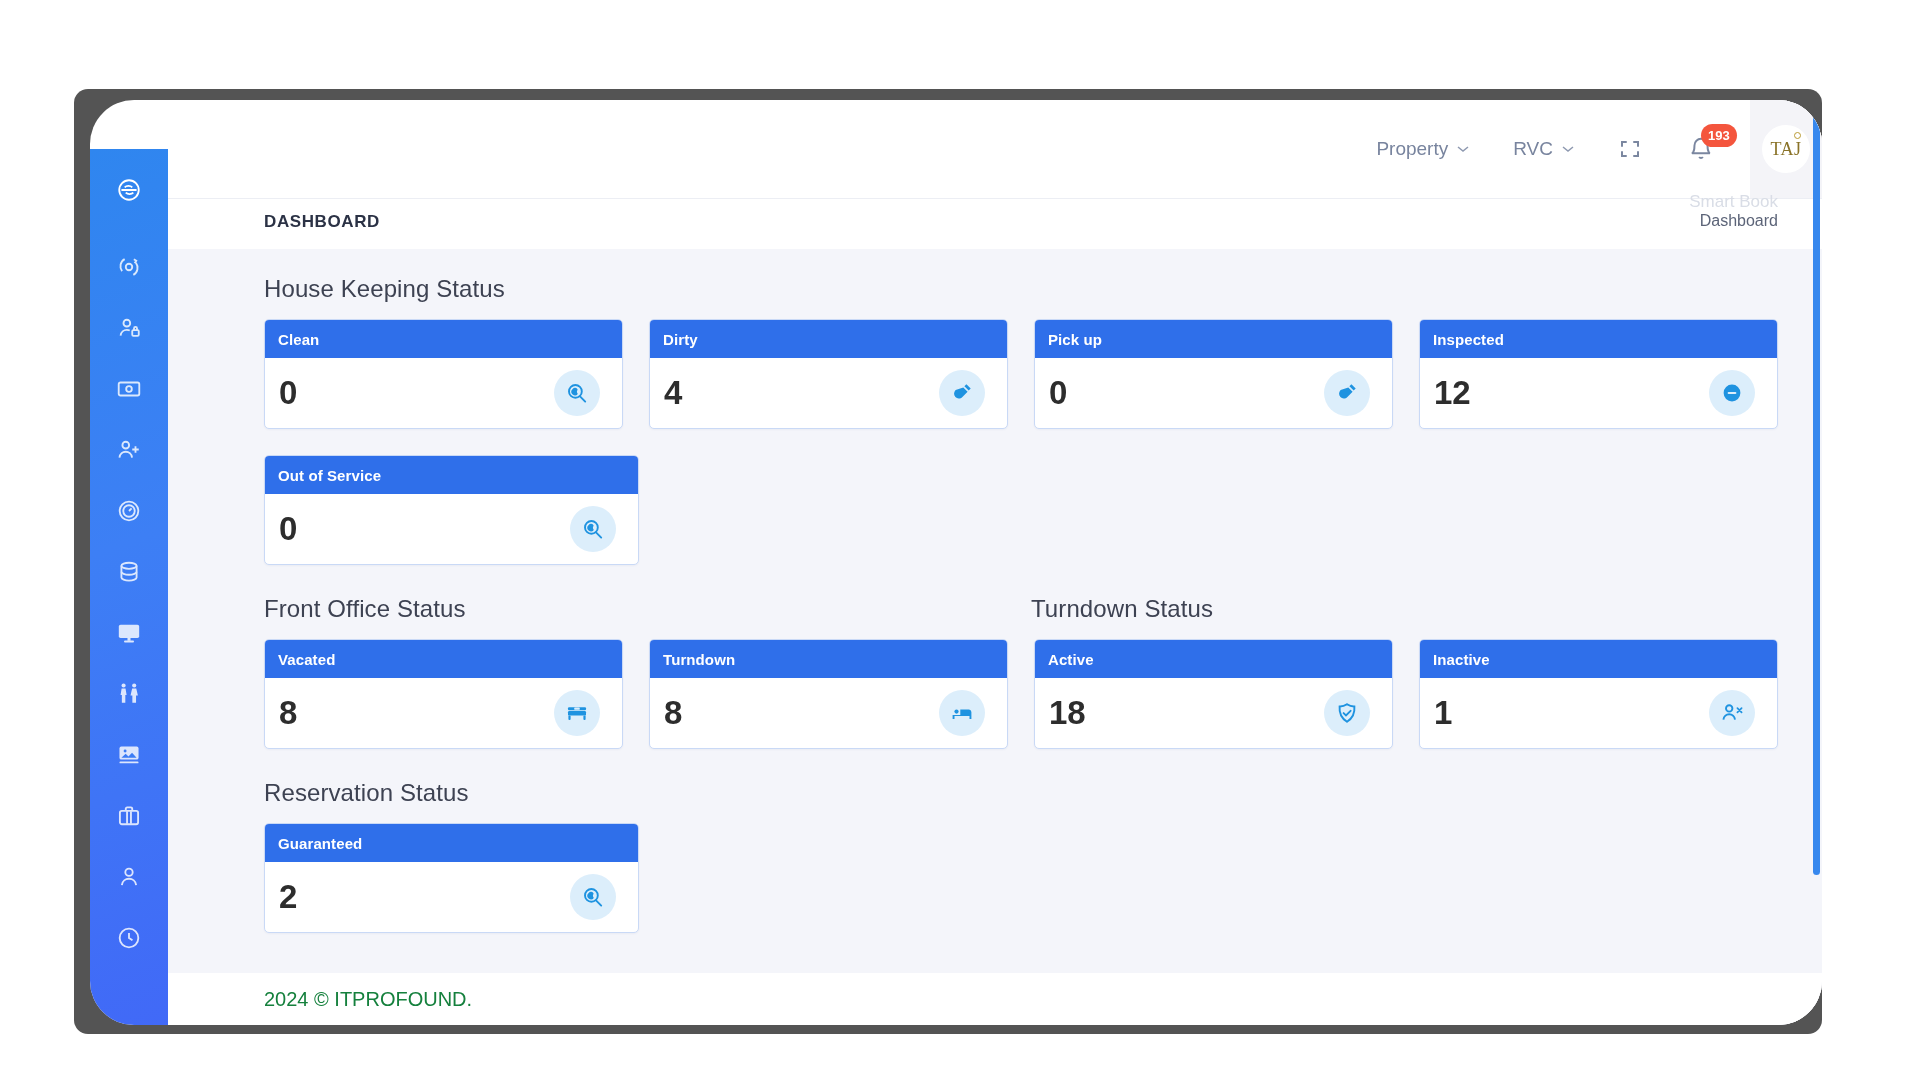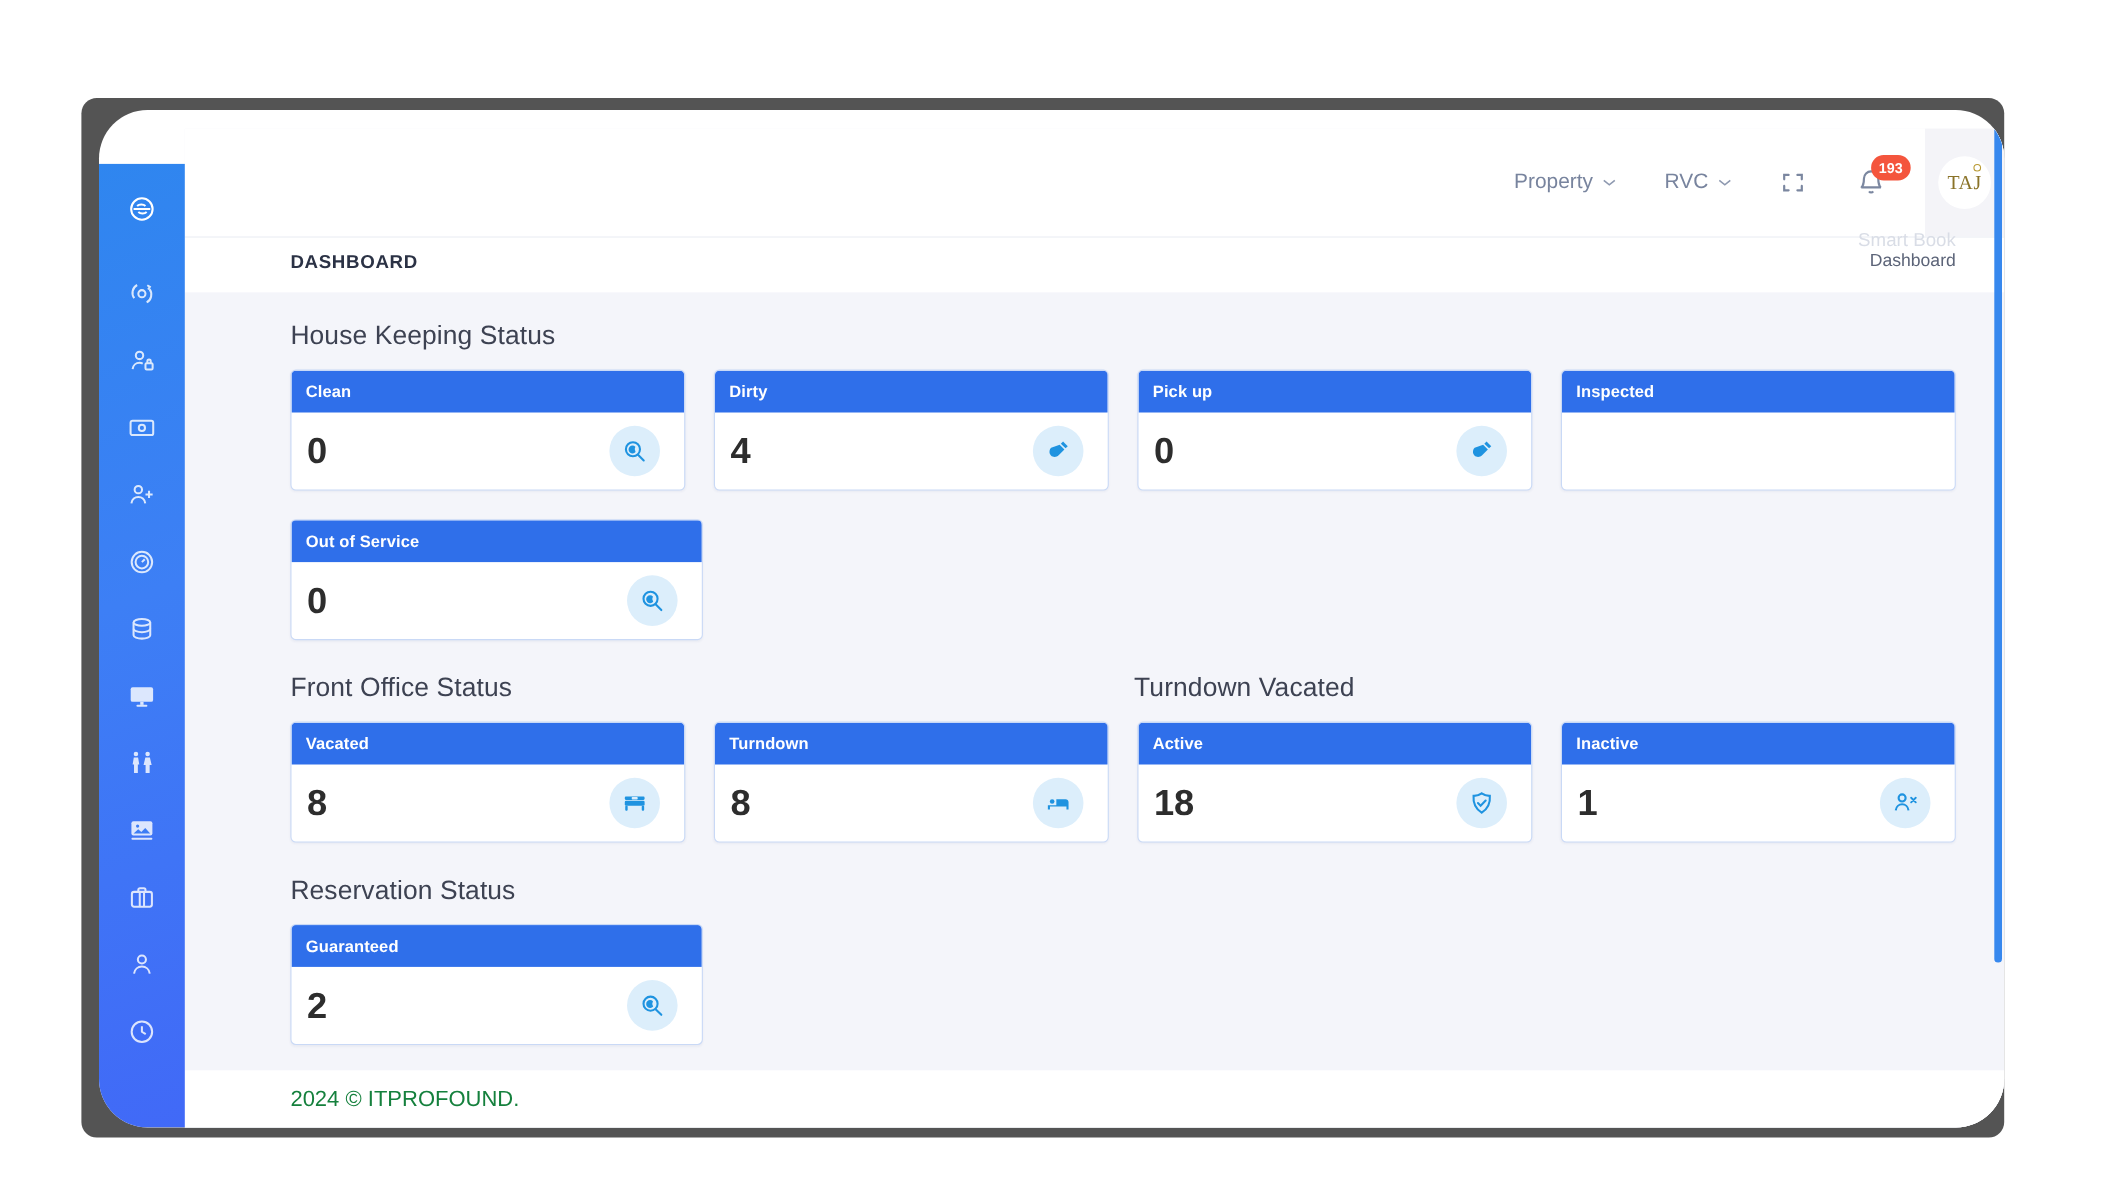--- a/index.html
+++ b/index.html
@@ -63,21 +63,20 @@
   .side-icon svg { width: 26px; height: 26px; display: block; }
 
   
   #app-body {
     position: absolute;
     left: 78px;
     top: 0;
     width: 1654px;
     height: 925px;
     background: #f4f5fa;
-    margin-top: 17px;
   }
 
   
   #top-header {
     position: absolute;
     left: 0; top: 0;
     width: 100%;
     height: 98px;
     background: #ffffff;
     display: flex;
@@ -513,20 +512,29 @@
                 <path d="M13.3 6.4l4.3 4.3-5.2 5.2c-1.9 1.9-5.1 2.1-7 .2s-1.7-5.1.2-7z"></path>
               </svg>
             </span>
           </div>
         </div>
 
         <div class="stat-card">
           <div class="card-head">
             <span class="card-head-label">Inspected</span>
           </div>
+          <div class="card-body">
+            <span class="card-value">12</span>
+            <span class="card-icon">
+              <svg viewBox="0 0 24 24" fill="currentColor">
+                <circle cx="12" cy="12" r="8.4"></circle>
+                <rect x="7.6" y="11" width="8.8" height="2.1" rx="1.05" fill="#dceefb"></rect>
+              </svg>
+            </span>
+          </div>
         </div>
       </div>
 
       <div class="card-row">
         <div class="stat-card">
           <div class="card-head">
             <span class="card-head-label">Out of Service</span>
           </div>
           <div class="card-body">
             <span class="card-value">0</span>
@@ -536,21 +544,21 @@
                 <path d="M15 15.4L20.2 20.6" stroke-linecap="round"></path>
                 <path d="M12.6 8.2a3.6 3.6 0 1 0 .2 4.8 4.4 4.4 0 0 1-.2-4.8z" fill="currentColor" stroke="none"></path>
               </svg>
             </span>
           </div>
         </div>
       </div>
 
       <div class="dual-head">
         <h2 class="section-title">Front Office Status</h2>
-        <h2 class="section-title">Turndown Vacated</h2>
+        <h2 class="section-title">Turndown Status</h2>
       </div>
 
       <div class="card-row">
 
         <div class="stat-card">
           <div class="card-head">
             <span class="card-head-label">Vacated</span>
           </div>
           <div class="card-body">
             <span class="card-value">8</span>

